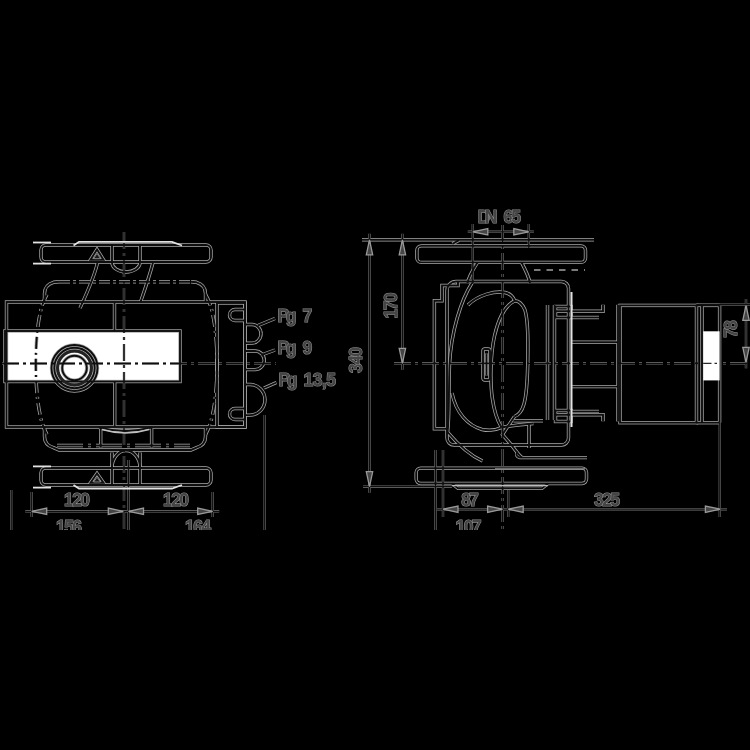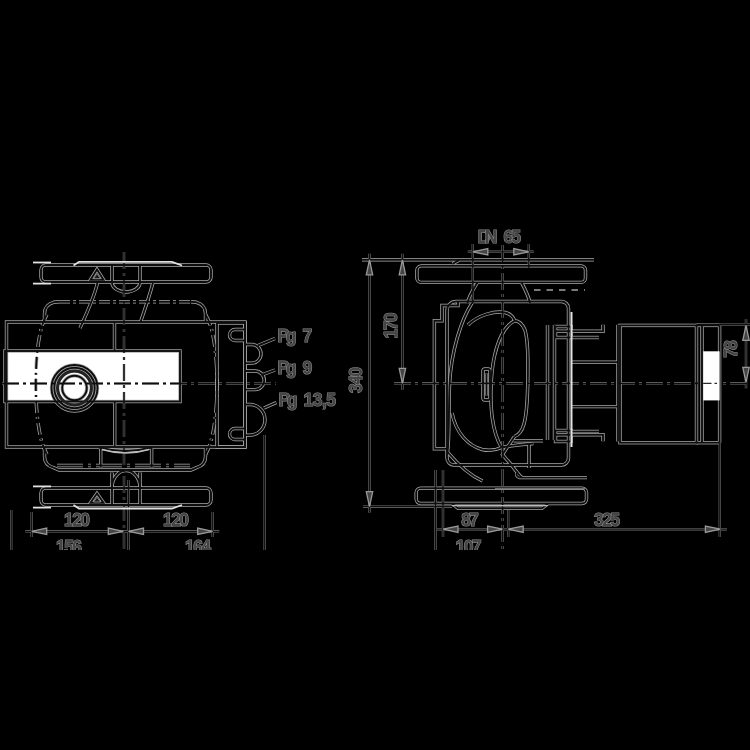--- a/index.html
+++ b/index.html
@@ -1,16 +1,16 @@
 <!DOCTYPE html>
 <html><head>
 <meta charset="utf-8">
 <style>
   html,body{margin:0;padding:0;background:#000;}
-  .wrap{width:750px;height:530px;background:#000;overflow:hidden;margin-top:20px;}
+  .wrap{width:750px;height:530px;background:#000;overflow:hidden;}
   text{font-family:"Liberation Sans", sans-serif;}
 </style>
 </head>
 <body>
 <div class="wrap">
 <svg width="750" height="750" viewBox="0 0 750 750" xmlns="http://www.w3.org/2000/svg">
 <rect x="0" y="0" width="750" height="750" fill="#000"></rect>
 
 <defs>
 

